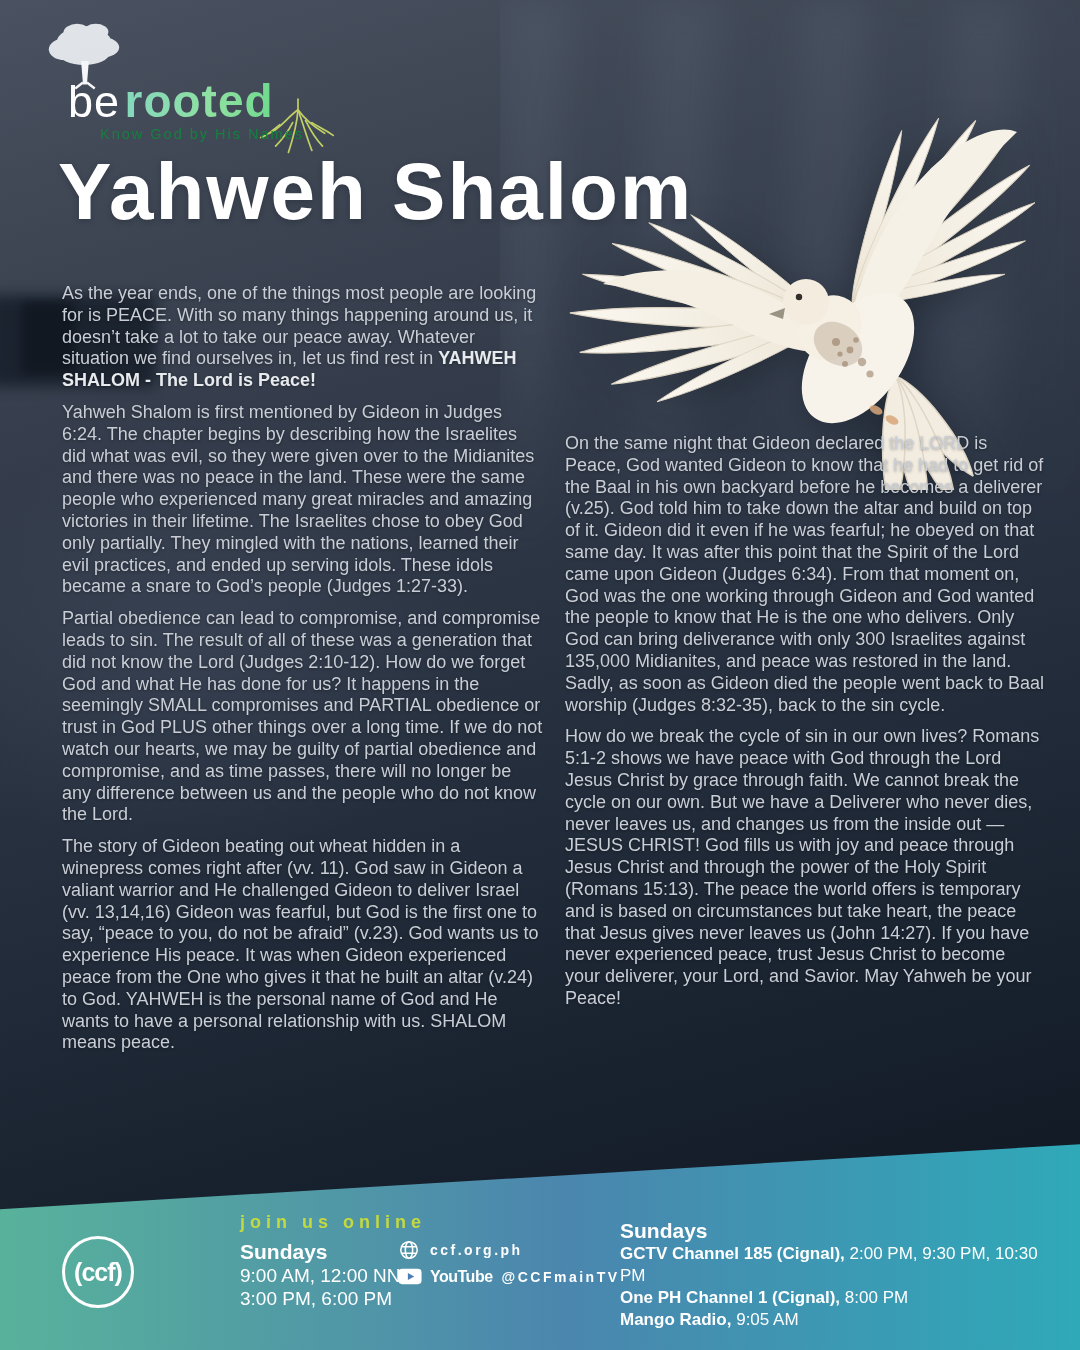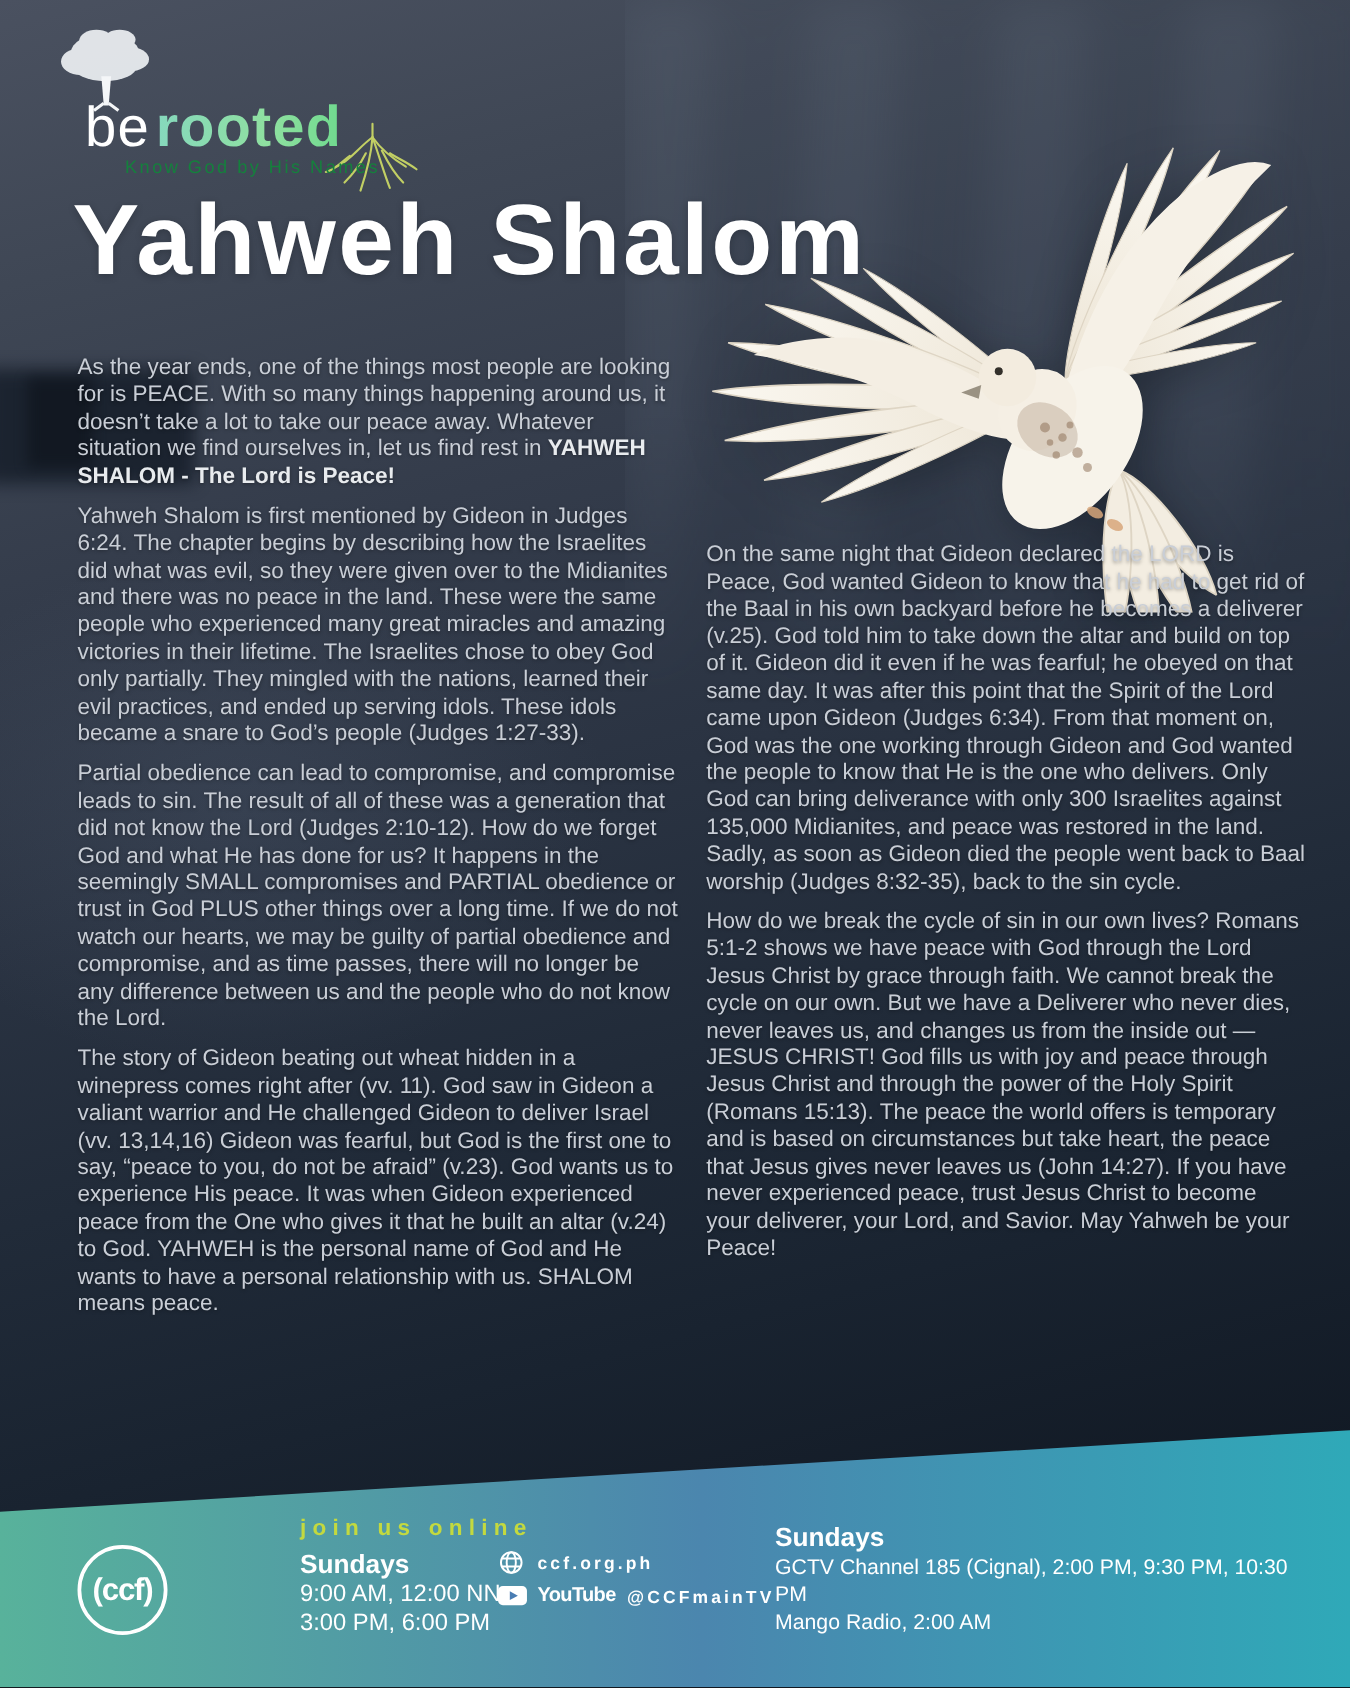--- a/index.html
+++ b/index.html
@@ -61,21 +61,21 @@
   .f-day{font-size:21px;font-weight:700;color:#fff;margin-top:7px;}
   .f-body{font-size:19px;line-height:23px;color:#fff;}
   .online{position:absolute;left:240px;top:72px;}
   .links{position:absolute;left:398px;top:96px;}
   .link-row{display:flex;align-items:center;height:27px;}
   .link-ic{width:24px;height:24px;margin-right:8px;flex:none;display:flex;align-items:center;}
   .link-label{font-size:14px;font-weight:600;letter-spacing:2.5px;color:#fff;}
   .yt-word{font-size:16px;font-weight:700;letter-spacing:-.5px;color:#fff;margin-right:9px;}
   .broadcast{position:absolute;left:620px;top:72px;width:430px;}
   .b-line{font-size:17px;line-height:22px;color:#fff;}
-  .b-line strong{font-weight:400;}
+  .b-line strong{font-weight:700;}
 </style>
 </head>
 <body>
 
 <div class="canvas">
 
   <div class="bg-base"></div>
   <div class="bg-strips"></div>
   <div class="bg-window"></div>
   <div class="bg-window2"></div>
@@ -223,17 +223,18 @@
             </svg>
         </span>
         <span class="yt-word">YouTube</span>
         <span class="link-label">@CCFmainTV</span>
       </div>
     </div>
 
     <section class="broadcast">
       <div class="f-day">Sundays</div>
       <div class="b-line"><strong>GCTV Channel 185 (Cignal),</strong><span> 2:00 PM, 9:30 PM, 10:30 PM</span></div>
-      <div class="b-line"><strong>Mango Radio,</strong><span> 2:00 AM</span></div>
+      <div class="b-line"><strong>One PH Channel 1 (Cignal),</strong><span> 8:00 PM</span></div>
+      <div class="b-line"><strong>Mango Radio,</strong><span> 9:05 AM</span></div>
     </section>
   </div>
 
 </div>
 
 </body></html>

